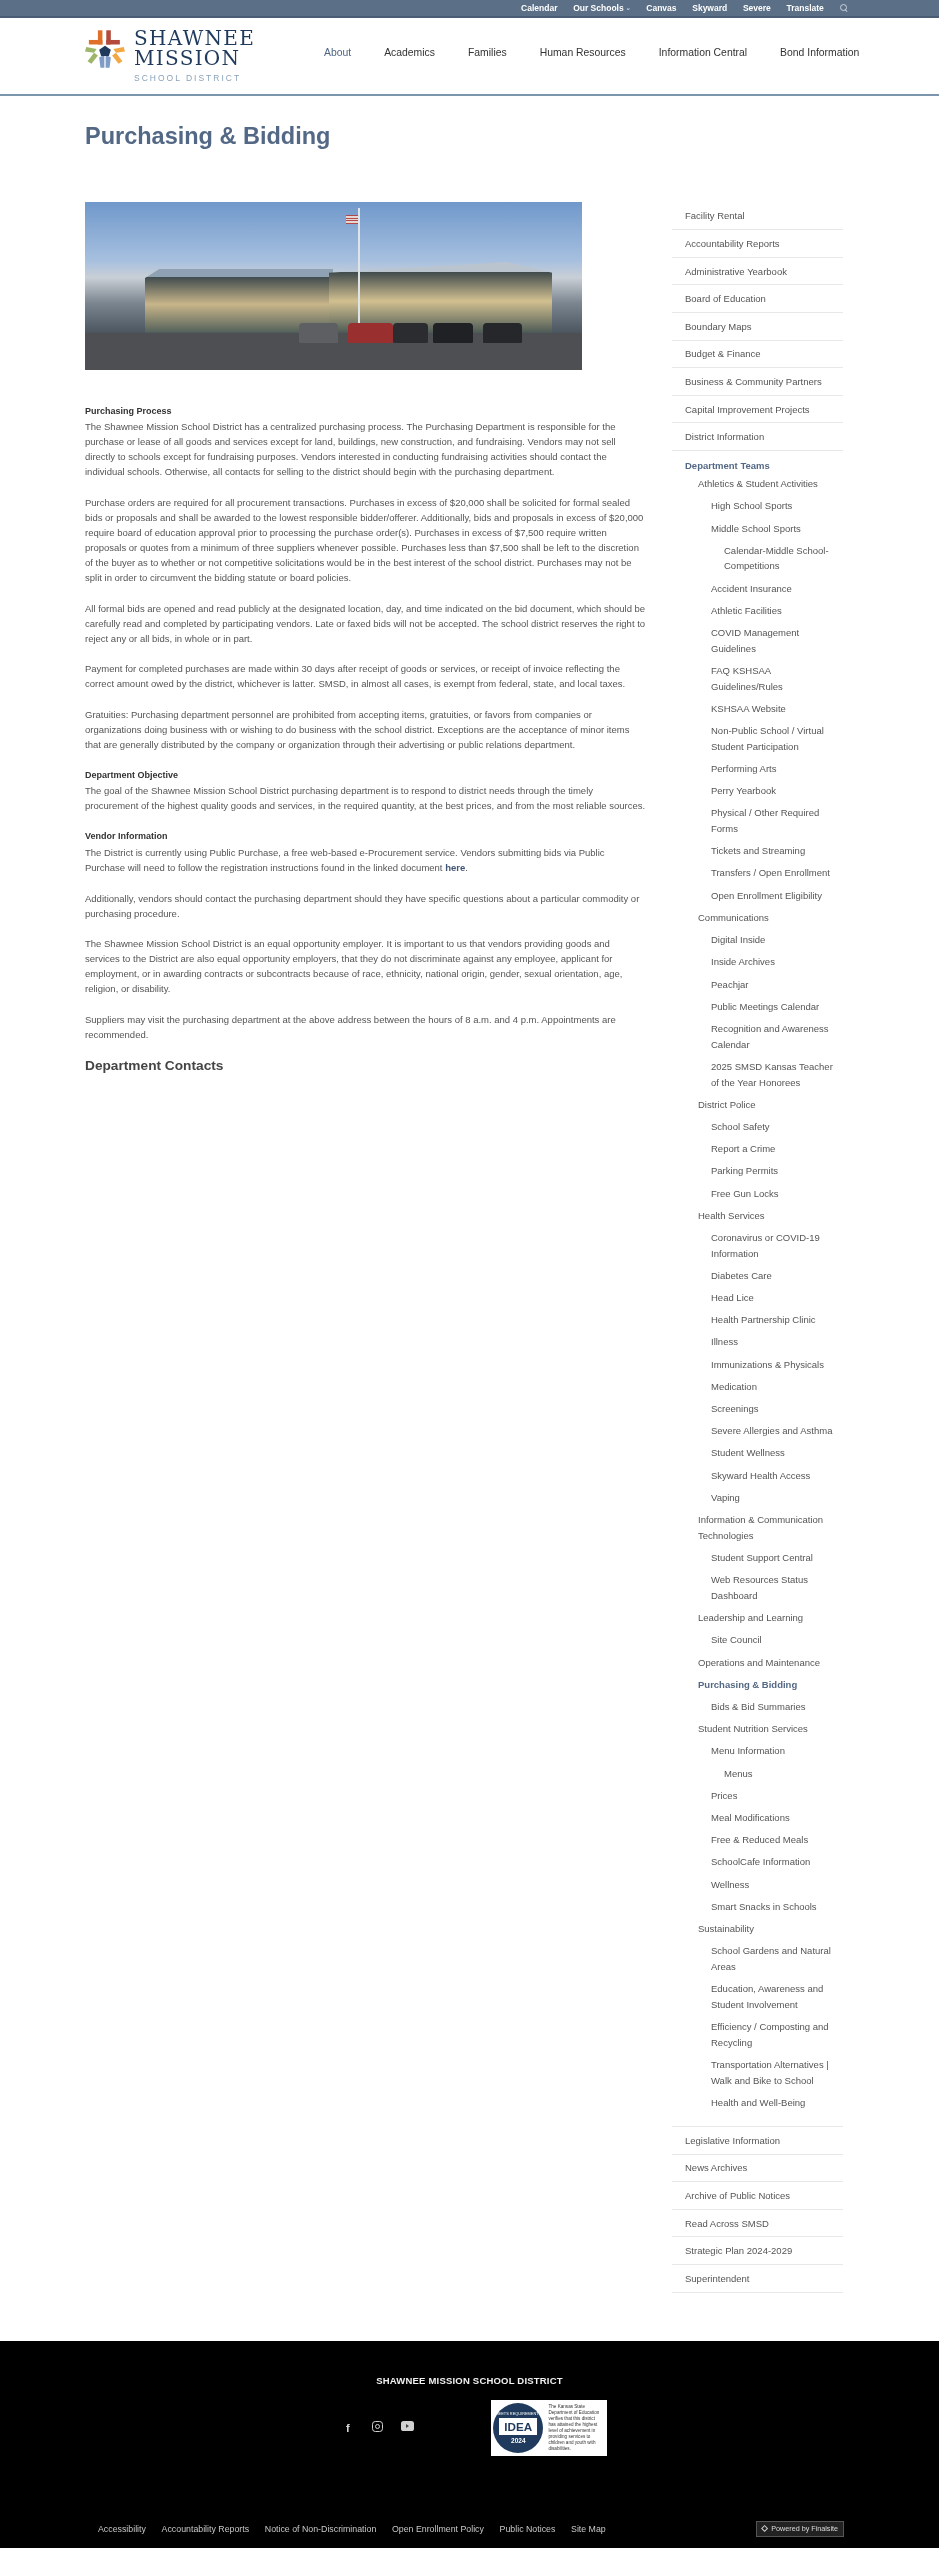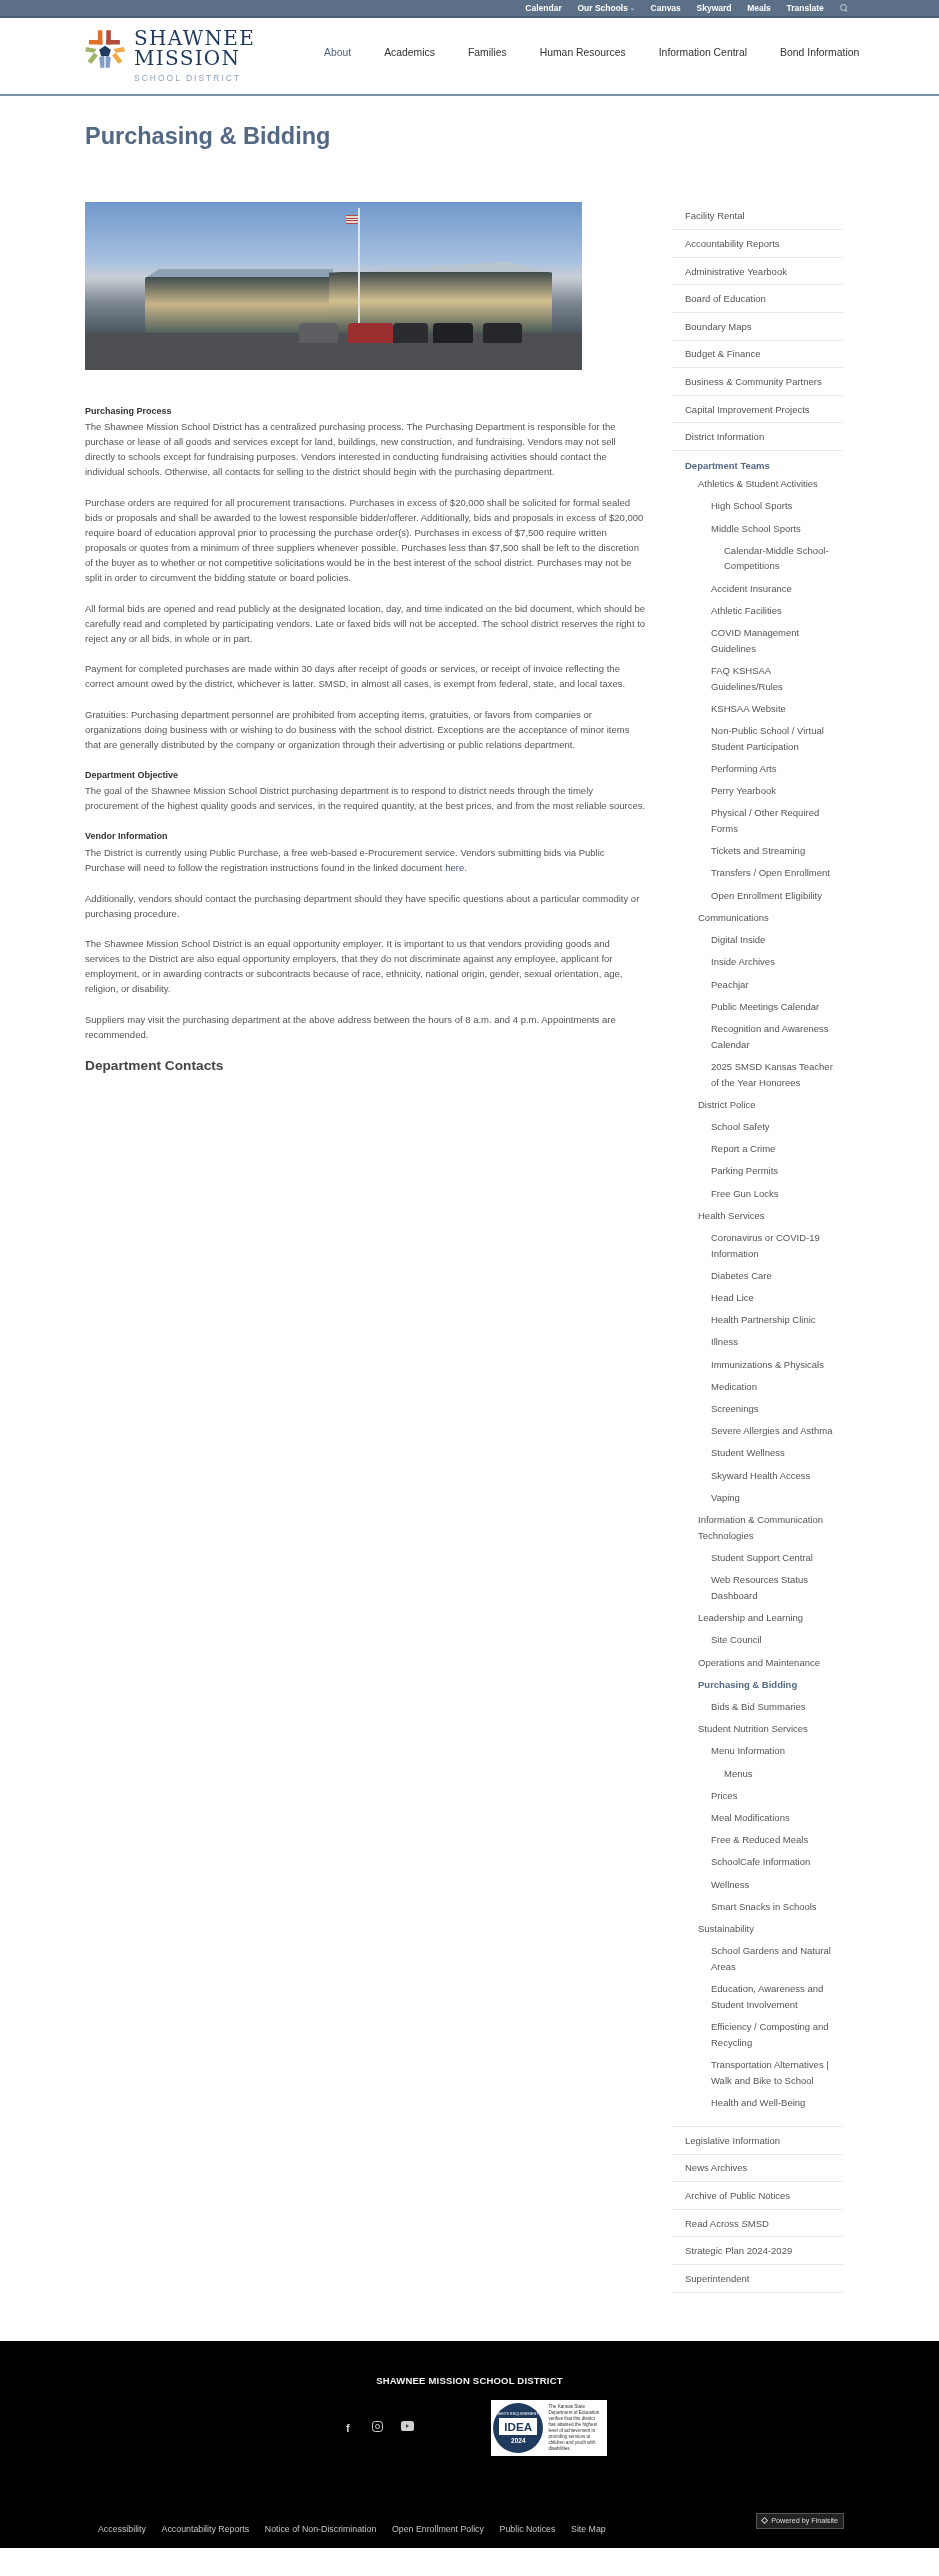--- a/index.html
+++ b/index.html
@@ -33,21 +33,21 @@
   .hero { width: 497px; height: 168px; background: linear-gradient(180deg, #6f98cb 0%, #a7c0df 35%, #c9cfd6 45%, #7c8690 60%, #4b5560 78%, #5b5e5e 100%); position: relative; overflow: hidden; margin-bottom: 34px; }
   .hero .bld-l { position: absolute; left: 12%; top: 40%; width: 38%; height: 38%; background: linear-gradient(180deg,#8fa2b4 0,#8fa2b4 12%,#3e4a4d 12%, #c8b58a 55%, #52605a 100%); clip-path: polygon(8% 0, 100% 0, 100% 100%, 0 100%, 0 15%); }
   .hero .bld-r { position: absolute; left: 49%; top: 36%; width: 45%; height: 42%; background: linear-gradient(180deg,#b9c4cf 0,#b9c4cf 14%,#3f4a4c 14%, #d2c090 55%, #4c5a55 100%); clip-path: polygon(0 15%, 80% 0, 100% 15%, 100% 100%, 0 100%); }
   .hero .pole { position: absolute; left: 55%; top: 4%; width: 1.3px; height: 80%; background: #dfe4e8; }
   .hero .flag { position: absolute; left: 52.5%; top: 8%; width: 11.7px; height: 9px; background: repeating-linear-gradient(180deg,#b04a4a 0 1.3px,#e6d6d6 1.3px 2.6px); }
   .hero .lot { position: absolute; left: 0; bottom: 0; width: 100%; height: 22%; background: #4d4f52; }
   .hero .car { position: absolute; bottom: 16%; height: 12%; border-radius: 3.9px 3.9px 1.3px 1.3px; }
 
   .section-heading { font-size: 9px; font-weight: bold; color: #333; line-height: 15.7px; }
   .para { font-size: 9.5px; line-height: 15px; color: #555; margin-bottom: 15.7px; }
-  .para a.inline-link { color: #3f5573; font-weight: normal; }
+  .para a.inline-link { color: #3f5573; font-weight: bold; }
   .contacts-title { font-size: 13.7px; font-weight: bold; color: #444; margin: 3.9px 0 9px; }
   .contacts-row { display: flex; }
   .contact-card { width: 295px; font-size: 9.5px; line-height: 15.7px; color: #555; }
   .contact-name { color: #3f5573; text-decoration: underline; font-weight: bold; }
   .contact-email { display: block; margin-top: 15.7px; color: #3f5573; font-weight: bold; }
   .bids-button { margin-top: 17px; width: 194px; height: 60px; background: #efefef; display: flex; flex-direction: column; align-items: center; justify-content: center; color: #536884; font-weight: bold; font-size: 10.4px; line-height: 14.3px; }
 
   
   .sidebar { width: 171px; margin-left: 26px; padding-top: 80px; }
   .side-top { display: block; border-bottom: 0.7px solid #e8e8e8; padding: 7.8px 0 7.8px 13px; font-size: 9.5px; color: #555; }
@@ -71,35 +71,35 @@
   .yt { background: #d0d0d0; border-radius: 2.6px; width: 13px !important; height: 9.8px !important; }
   .yt::after { content: ""; border-left: 3.9px solid #3f3f3f; border-top: 2.6px solid transparent; border-bottom: 2.6px solid transparent; }
   .idea-badge { width: 116px; height: 56px; background: #fff; display: flex; align-items: center; padding: 2.6px; }
   .idea-seal { width: 50px; height: 50px; border-radius: 50%; background: #1f3a5c; display: flex; flex-direction: column; align-items: center; justify-content: center; position: relative; }
   .idea-seal .inner { width: 38px; height: 17px; background: #fff; color: #1f3a5c; font-weight: bold; font-size: 11.7px; display: flex; align-items: center; justify-content: center; }
   .idea-seal .year { color: #fff; font-size: 6.5px; font-weight: bold; margin-top: 2px; }
   .idea-seal .top { color: #fff; font-size: 3.9px; margin-bottom: 2px; }
   .idea-text { font-size: 4.6px; color: #333; text-align: left; line-height: 5.9px; margin-left: 5.2px; width: 52px; }
   .footer-links { position: absolute; left: 98px; top: 183px; display: flex; }
   .footer-links a { font-size: 8.8px; color: #c8c8c8; margin-right: 15.7px; }
-  .powered { position: absolute; left: 756px; top: 172px; background: #222; border: 0.7px solid #555; color: #ddd; font-size: 7.2px; padding: 2.6px 5.2px; display: flex; align-items: center; }
+  .powered { position: absolute; left: 756px; top: 180px; background: #222; border: 0.7px solid #555; color: #ddd; font-size: 7.2px; padding: 2.6px 5.2px; display: flex; align-items: center; }
   .powered .gem { width: 5.2px; height: 5.2px; border: 0.7px solid #ccc; transform: rotate(45deg); margin-right: 3.9px; }
 </style>
 </head>
 <body>
 
 <div class="utility-bar">
   <a href="#">Calendar</a>
   <a href="#">
       <span>Our Schools</span>
       <span class="chev">⌄</span>
     </a>
   <a href="#">Canvas</a>
   <a href="#">Skyward</a>
-  <a href="#">Meals</a>
+  <a href="#">Severe</a>
   <a href="#">Translate</a>
   <span class="search-icon"></span>
 </div>
 
 <header class="header">
   <a href="#" class="logo">
     <svg class="logo-mark" viewBox="0 0 62 62">
       <rect x="20" y="2" width="7" height="22" fill="#e06f2a"></rect>
       <rect x="6" y="17" width="21" height="7" fill="#e06f2a"></rect>
       <rect x="33" y="2" width="7" height="22" fill="#b34a3c"></rect>

